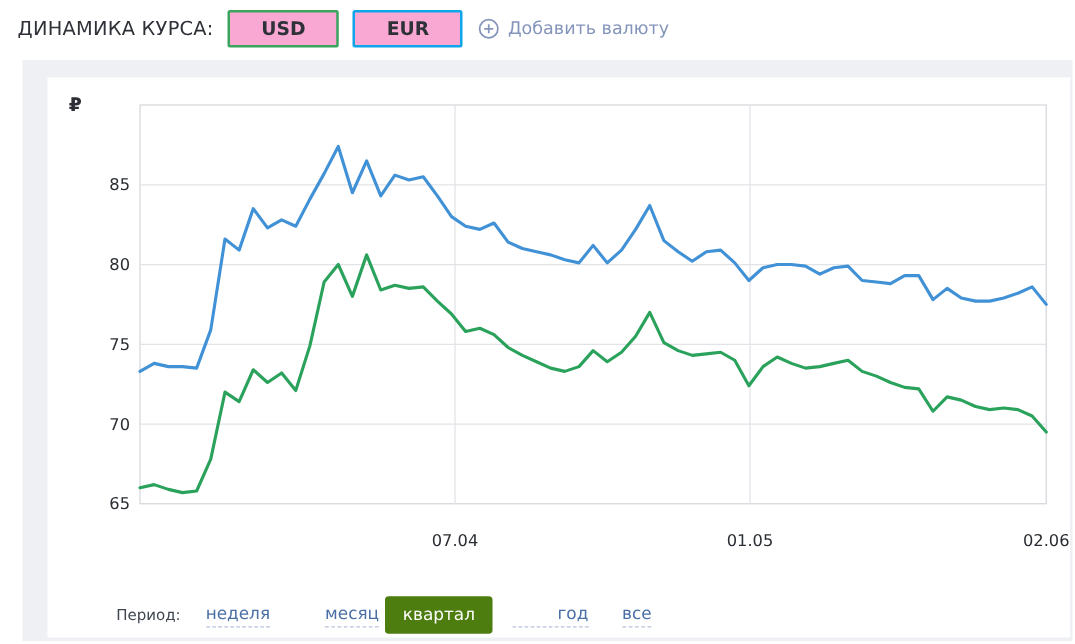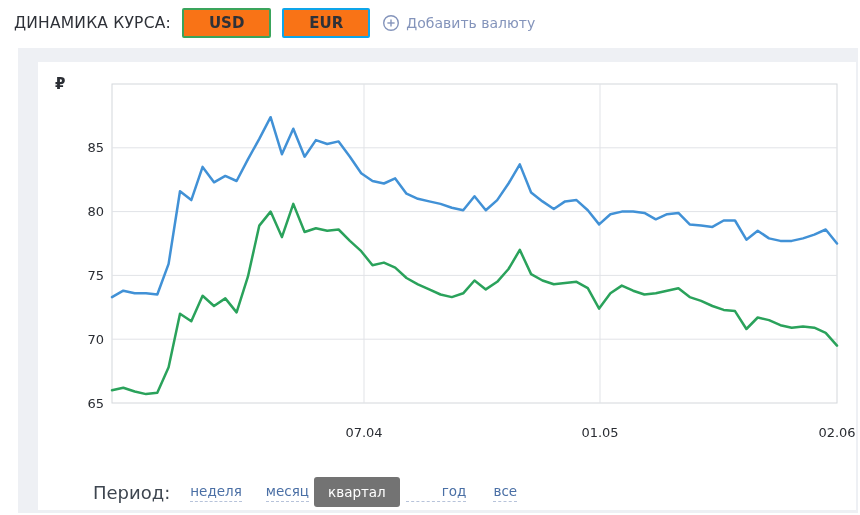--- a/index.html
+++ b/index.html
@@ -14,21 +14,21 @@
   .header {
     display: flex; align-items: center;
     height: 46px; padding-left: 14px;
   }
   .title {
     font-size: 15.5px; font-weight: normal; color: #2e3138;
     letter-spacing: 0.2px;
   }
   .cur-btn {
     margin-left: 11px; height: 30px; min-width: 45px;
-    padding: 3px 25px; background: #f97316;
+    padding: 3px 25px; background: #f9a8d4;
     font-family: inherit; font-size: 15px; font-weight: bold; color: #2e3138;
     border-radius: 2px; cursor: pointer;
   }
   .cur-btn.usd { border: 2px solid #3aa45c; }
   .cur-btn.eur { border: 2px solid #0ea5e9; }
   .add-link {
     margin-left: 12px; display: inline-flex; align-items: center;
     color: #8494bb; font-size: 14px; text-decoration: none; cursor: pointer; text-align: center;
   }
   .add-link svg { margin-right: 6px; display: block; }
@@ -47,32 +47,32 @@
     position: absolute; left: 17px; top: 13px;
     font-size: 15px; font-weight: bold; color: #2b2e34;
   }
   #chart { position: absolute; left: 0; top: 0; }
   
   .period-row {
     position: absolute; left: 55px; top: 414px; height: 32px;
     display: flex; align-items: center;
   }
   .period-label {
-    font-size: 18px; color: #3e4650; margin-right: 20px;
+    font-size: 12px; color: #3e4650; margin-right: 20px;
   }
   .plink {
     font-size: 13.5px; color: #4a6fa5; cursor: pointer; text-decoration: none;
     padding-bottom: 2px; border-bottom: 1px dashed #b7c3da;
   }
-  .plink.week    { margin-right: 24px; }
+  .plink.week    { margin-right: 44px; }
   .plink.month   { margin-right: 5px; }
   .plink.year    { margin-right: 27px; padding-left: 36px; }
   .plink.selected {
-    background: #737373; color: #ffffff; border-bottom: none;
-    padding: 7px 14px; border-radius: 3px; margin-right: 6px;
+    background: #4d7c0f; color: #ffffff; border-bottom: none;
+    padding: 7px 14px; border-radius: 3px; margin-right: 16px;
   }
   text { font-family: "DejaVu Sans", "Liberation Sans", sans-serif; }
 </style>
 </head>
 <body>
 
 <div class="header">
   <span class="title">ДИНАМИКА КУРСА:</span>
   <button class="cur-btn usd">USD</button>
   <button class="cur-btn eur">EUR</button>

